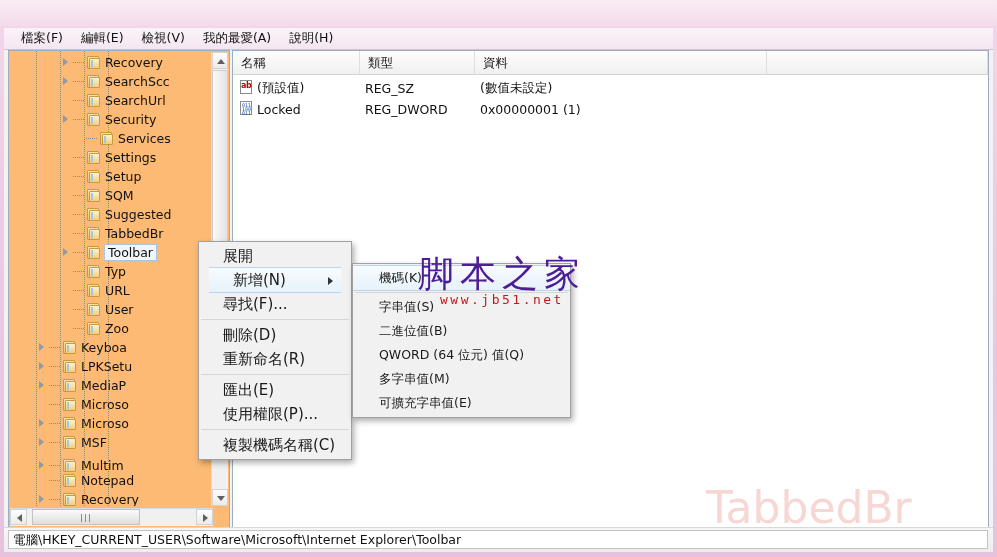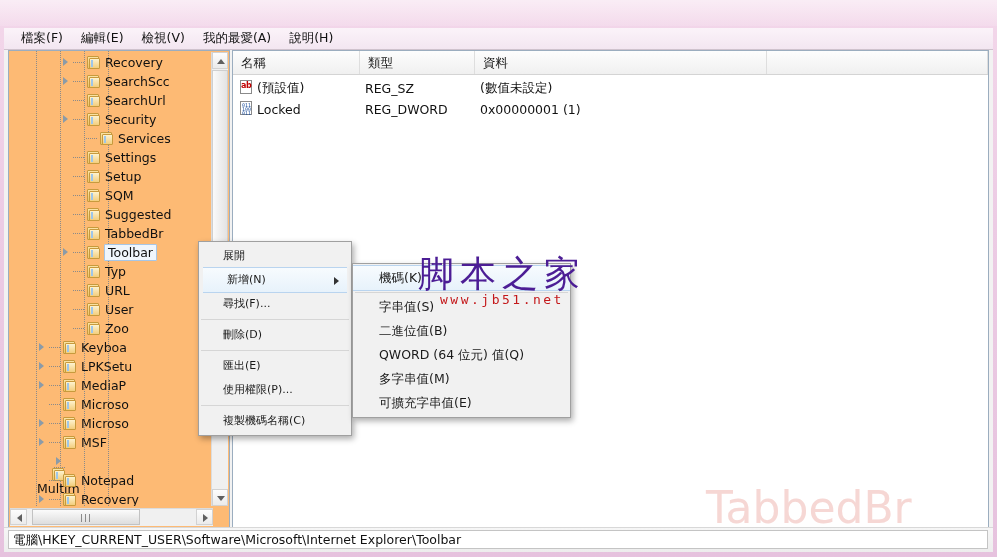--- a/index.html
+++ b/index.html
@@ -227,27 +227,27 @@
 
   
   .ctxmenu{
     position:absolute;left:198px;top:241px;width:154px;
     background:#f1f1f1;border:1px solid #a0a0a0;
     box-shadow:2px 3px 6px rgba(0,0,0,.32);
     padding:2px 0;box-sizing:border-box;
     z-index:40;
   }
   .ctxitem{
-    height:24px;line-height:24px;font-size:11px;color:#1a1a1a;
+    height:24px;line-height:24px;font-size:15px;color:#1a1a1a;
     padding-left:24px;position:relative;white-space:nowrap;
   }
   .ctxitem.hot{
     background:linear-gradient(180deg,#f7fbfe,#e7f2fb);
     border-top:1px solid #b9d4ef;border-bottom:1px solid #b9d4ef;
-    margin:-1px 4px;
+    margin:-1px 10px;
   }
   .ctxitem .arrow{
     position:absolute;right:8px;top:9px;
     border-top:4px solid transparent;border-bottom:4px solid transparent;border-left:5px solid #333;
   }
   .ctxsep{height:1px;background:#d6d6d6;margin:3px 2px;}
 
   
   .submenu{
     position:absolute;left:352px;top:263px;width:219px;
@@ -518,21 +518,21 @@
             <div class="trow" style="top: 382px; left: 28px;">
               <span class="exp has"></span>
               <span class="dots"></span>
               <span class="folder">
                 <span class="f-back"></span>
                 <span class="f-front"></span>
                 <span class="f-spine"></span>
               </span>
               <span class="tlabel">MSF</span>
             </div>
-            <div class="trow" style="top: 405px; left: 28px; flex-direction: column;">
+            <div class="trow" style="top: 405px; left: 28px;">
               <span class="exp has"></span>
               <span class="dots"></span>
               <span class="folder">
                 <span class="f-back"></span>
                 <span class="f-front"></span>
                 <span class="f-spine"></span>
               </span>
               <span class="tlabel">Multim</span>
             </div>
             <div class="trow" style="top: 420px; left: 28px;">
@@ -614,20 +614,21 @@
       <div class="status-inner">電腦\HKEY_CURRENT_USER\Software\Microsoft\Internet Explorer\Toolbar</div>
     </div>
   </div>
 
   <div class="ctxmenu" id="ctxmenu">
       <div class="ctxitem">展開</div>
       <div class="ctxitem hot">新增(N)<span class="arrow"></span></div>
       <div class="ctxitem">尋找(F)...</div>
       <div class="ctxsep"></div>
       <div class="ctxitem">刪除(D)</div>
+      <div class="ctxitem">重新命名(R)</div>
       <div class="ctxsep"></div>
       <div class="ctxitem">匯出(E)</div>
       <div class="ctxitem">使用權限(P)...</div>
       <div class="ctxsep"></div>
       <div class="ctxitem">複製機碼名稱(C)</div>
     </div>
 
   <div class="submenu" id="submenu">
       <div class="subitem hot">機碼(K)</div>
       <div class="subsep"></div>

